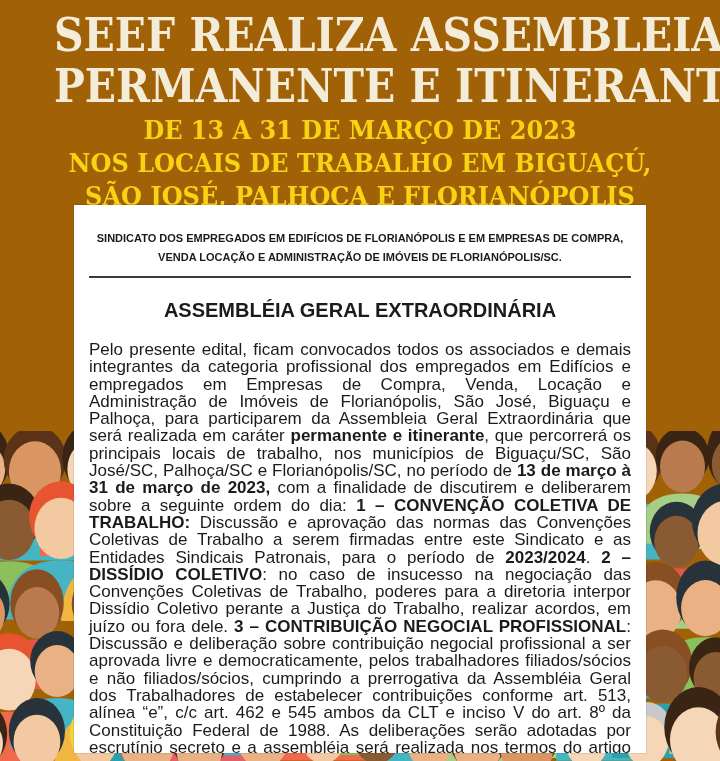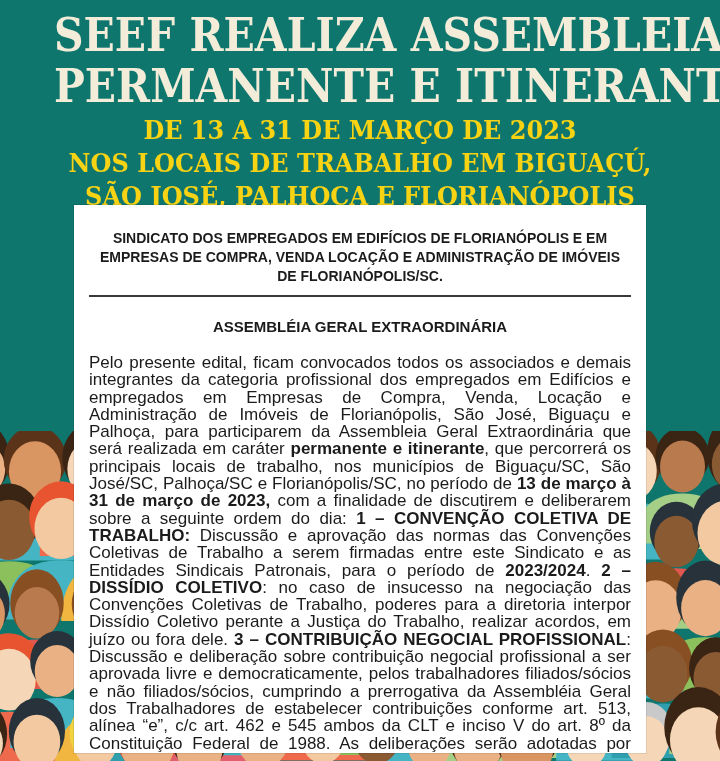--- a/index.html
+++ b/index.html
@@ -17,32 +17,32 @@
     text-align:justify;text-align-last:justify;letter-spacing:0px;}
   .subtitle{position:relative;z-index:2;margin-top:14px;text-align:center;
     transform:scaleY(1.1);transform-origin:top center;}
   .subtitle-line{font-family:"DejaVu Serif","Liberation Serif",serif;font-weight:bold;
     font-size:24px;line-height:30px;color:#f8d313;}
 
   
   .card{position:absolute;left:74px;top:205px;width:572px;height:548px;background:#ffffff;
     z-index:3;box-sizing:border-box;padding:24px 15px 10px 15px;color:#1b1b1b;
     box-shadow:0 0 0 1px rgba(0,0,0,0.08);overflow:hidden;}
-  .org-title{font-size:14px;font-weight:bold;text-align:center;line-height:19px;
+  .org-title{font-size:11px;font-weight:bold;text-align:center;line-height:19px;
     padding:0 4px 9px 4px;border-bottom:2px solid #3a3a3a;}
-  .assembly-title{font-size:15px;font-weight:bold;text-align:center;margin-top:21px;}
+  .assembly-title{font-size:20px;font-weight:bold;text-align:center;margin-top:21px;}
   .edital-title{font-size:13.8px;font-weight:bold;text-align:center;margin-top:20px;}
   .body-text{font-size:17px;line-height:17.3px;text-align:justify;margin-top:19px;}
   .body-text strong{font-weight:bold;}
   .dateline{font-size:13.5px;text-align:center;margin-top:17px;}
 </style>
 </head>
 <body>
 
-<div class="poster" style="background: #0f766e;">
+<div class="poster" style="background: #a16207;">
 
   <svg id="crowd" class="crowd" viewBox="0 0 720 330" preserveAspectRatio="none">
       <g transform="translate(-18.0 53.8) scale(1.03)">
         <path d="M-47,62 Q-47,12 0,12 Q47,12 47,62 Z" fill="#f0b63f"></path>
         <ellipse cx="0" cy="-25" rx="27" ry="35" fill="#3a2414"></ellipse>
         <ellipse cx="0" cy="-15" rx="22.5" ry="26" fill="#eab184"></ellipse>
       </g>
       <g transform="translate(35.0 57.7) scale(1.16)">
         <path d="M-47,62 Q-47,12 0,12 Q47,12 47,62 Z" fill="#45b5c4"></path>
         <ellipse cx="0" cy="-25" rx="27" ry="29" fill="#5b3318"></ellipse>

